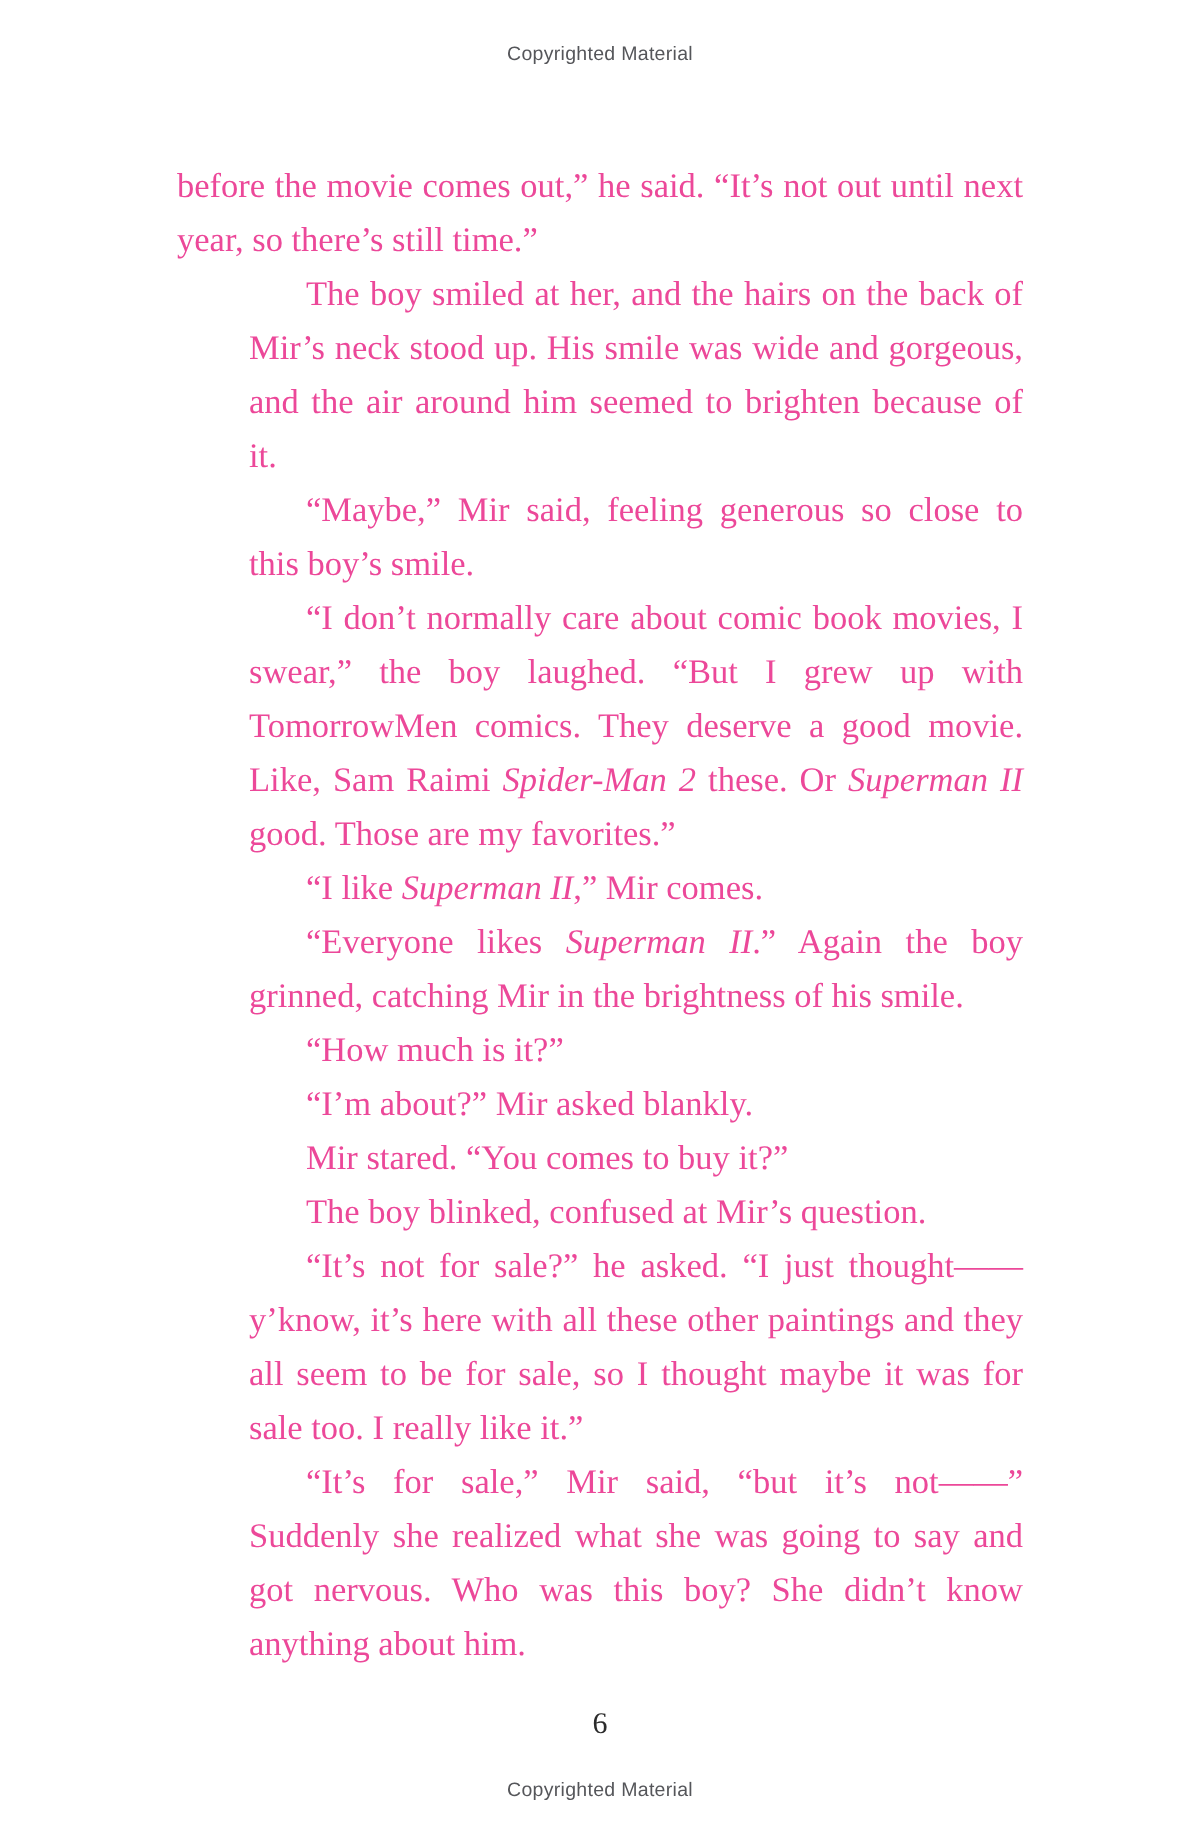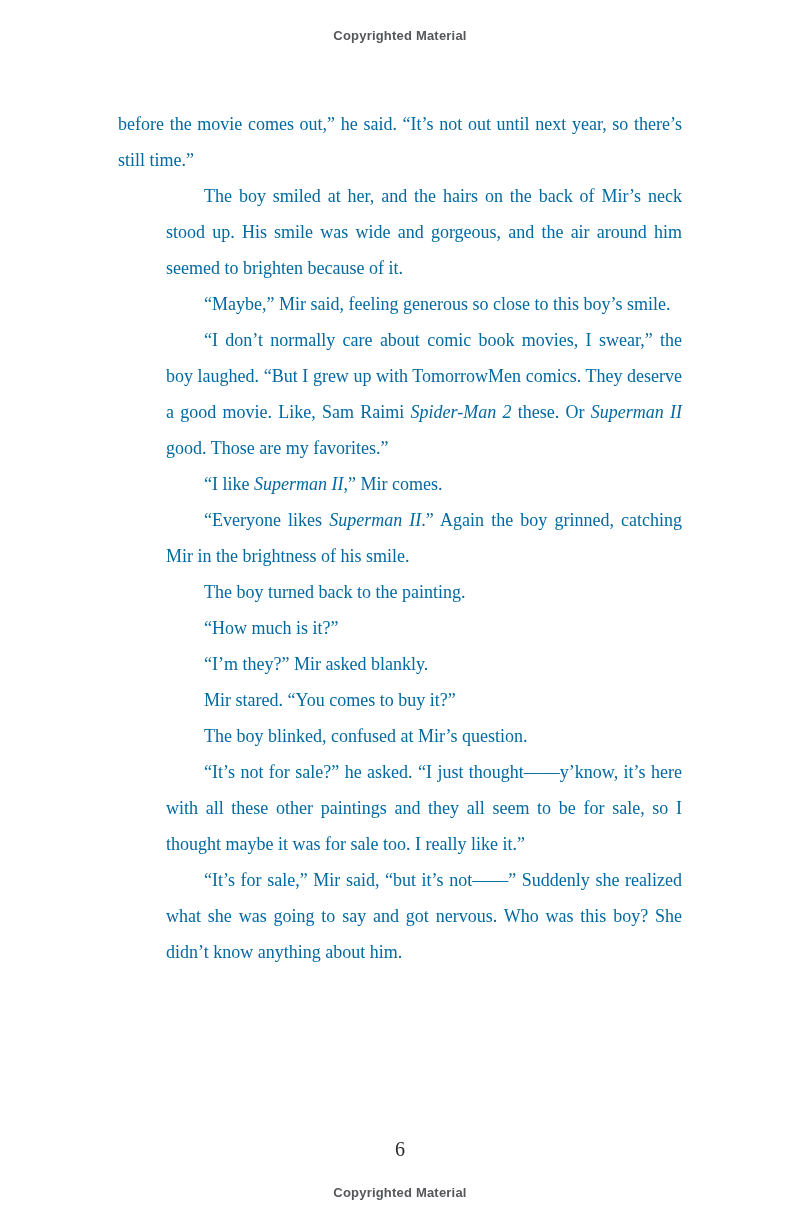--- a/index.html
+++ b/index.html
@@ -9,35 +9,35 @@
     font-family: "Liberation Serif", serif;
     color: #1c1c1c;
   }
   .notice {
     position: absolute;
     left: 0;
     width: 100%;
     text-align: center;
     font-family: "Liberation Sans", sans-serif;
     font-size: 13px;
-    font-weight: 700;
+    font-weight: 400;
     color: #55565a;
     letter-spacing: 0.2px;
   }
   .notice.top { top: 28px; }
   .notice.bottom { top: 1185px; }
   .text-block {
     position: absolute;
     top: 106px;
     left: 118px;
     width: 564px;
-    font-size: 18px;
+    font-size: 23px;
     line-height: 36px;
     text-align: justify;
-    color: #0369a1;
+    color: #ec4899;
   }
   .para { text-indent: 0; }
   .para.indent { text-indent: 38px; margin-left: 48px; }
   .italic { font-style: italic; }
   .page-number {
     position: absolute;
     top: 1138px;
     left: 0;
     width: 100%;
     text-align: center;
@@ -51,23 +51,22 @@
 
 <div class="notice top">Copyrighted Material</div>
 
 <div class="text-block" id="paragraphs">
     <p class="para"><span>before the movie comes out,” he said. “It’s not out until next year, so there’s still time.”</span></p>
     <p class="para indent"><span>The boy smiled at her, and the hairs on the back of Mir’s neck stood up. His smile was wide and gorgeous, and the air around him seemed to brighten because of it.</span></p>
     <p class="para indent"><span>“Maybe,” Mir said, feeling generous so close to this boy’s smile.</span></p>
     <p class="para indent"><span>“I don’t normally care about comic book movies, I swear,” the boy laughed. “But I grew up with TomorrowMen comics. They deserve a good movie. Like, Sam Raimi </span><span class="italic">Spider-Man 2</span><span> these. Or </span><span class="italic">Superman II</span><span> good. Those are my favorites.”</span></p>
     <p class="para indent"><span>“I like </span><span class="italic">Superman II</span><span>,” Mir comes.</span></p>
     <p class="para indent"><span>“Everyone likes </span><span class="italic">Superman II</span><span>.” Again the boy grinned, catching Mir in the brightness of his smile.</span></p>
-    <p class="para indent"><span>The boy turned back to the painting.</span></p>
     <p class="para indent"><span>“How much is it?”</span></p>
-    <p class="para indent"><span>“I’m they?” Mir asked blankly.</span></p>
+    <p class="para indent"><span>“I’m about?” Mir asked blankly.</span></p>
     <p class="para indent"><span>Mir stared. “You comes to buy it?”</span></p>
     <p class="para indent"><span>The boy blinked, confused at Mir’s question.</span></p>
     <p class="para indent"><span>“It’s not for sale?” he asked. “I just thought——y’know, it’s here with all these other paintings and they all seem to be for sale, so I thought maybe it was for sale too. I really like it.”</span></p>
     <p class="para indent"><span>“It’s for sale,” Mir said, “but it’s not——” Suddenly she realized what she was going to say and got nervous. Who was this boy? She didn’t know anything about him.</span></p>
   </div>
 
 <div class="page-number">6</div>
 
 <div class="notice bottom">Copyrighted Material</div>
 

